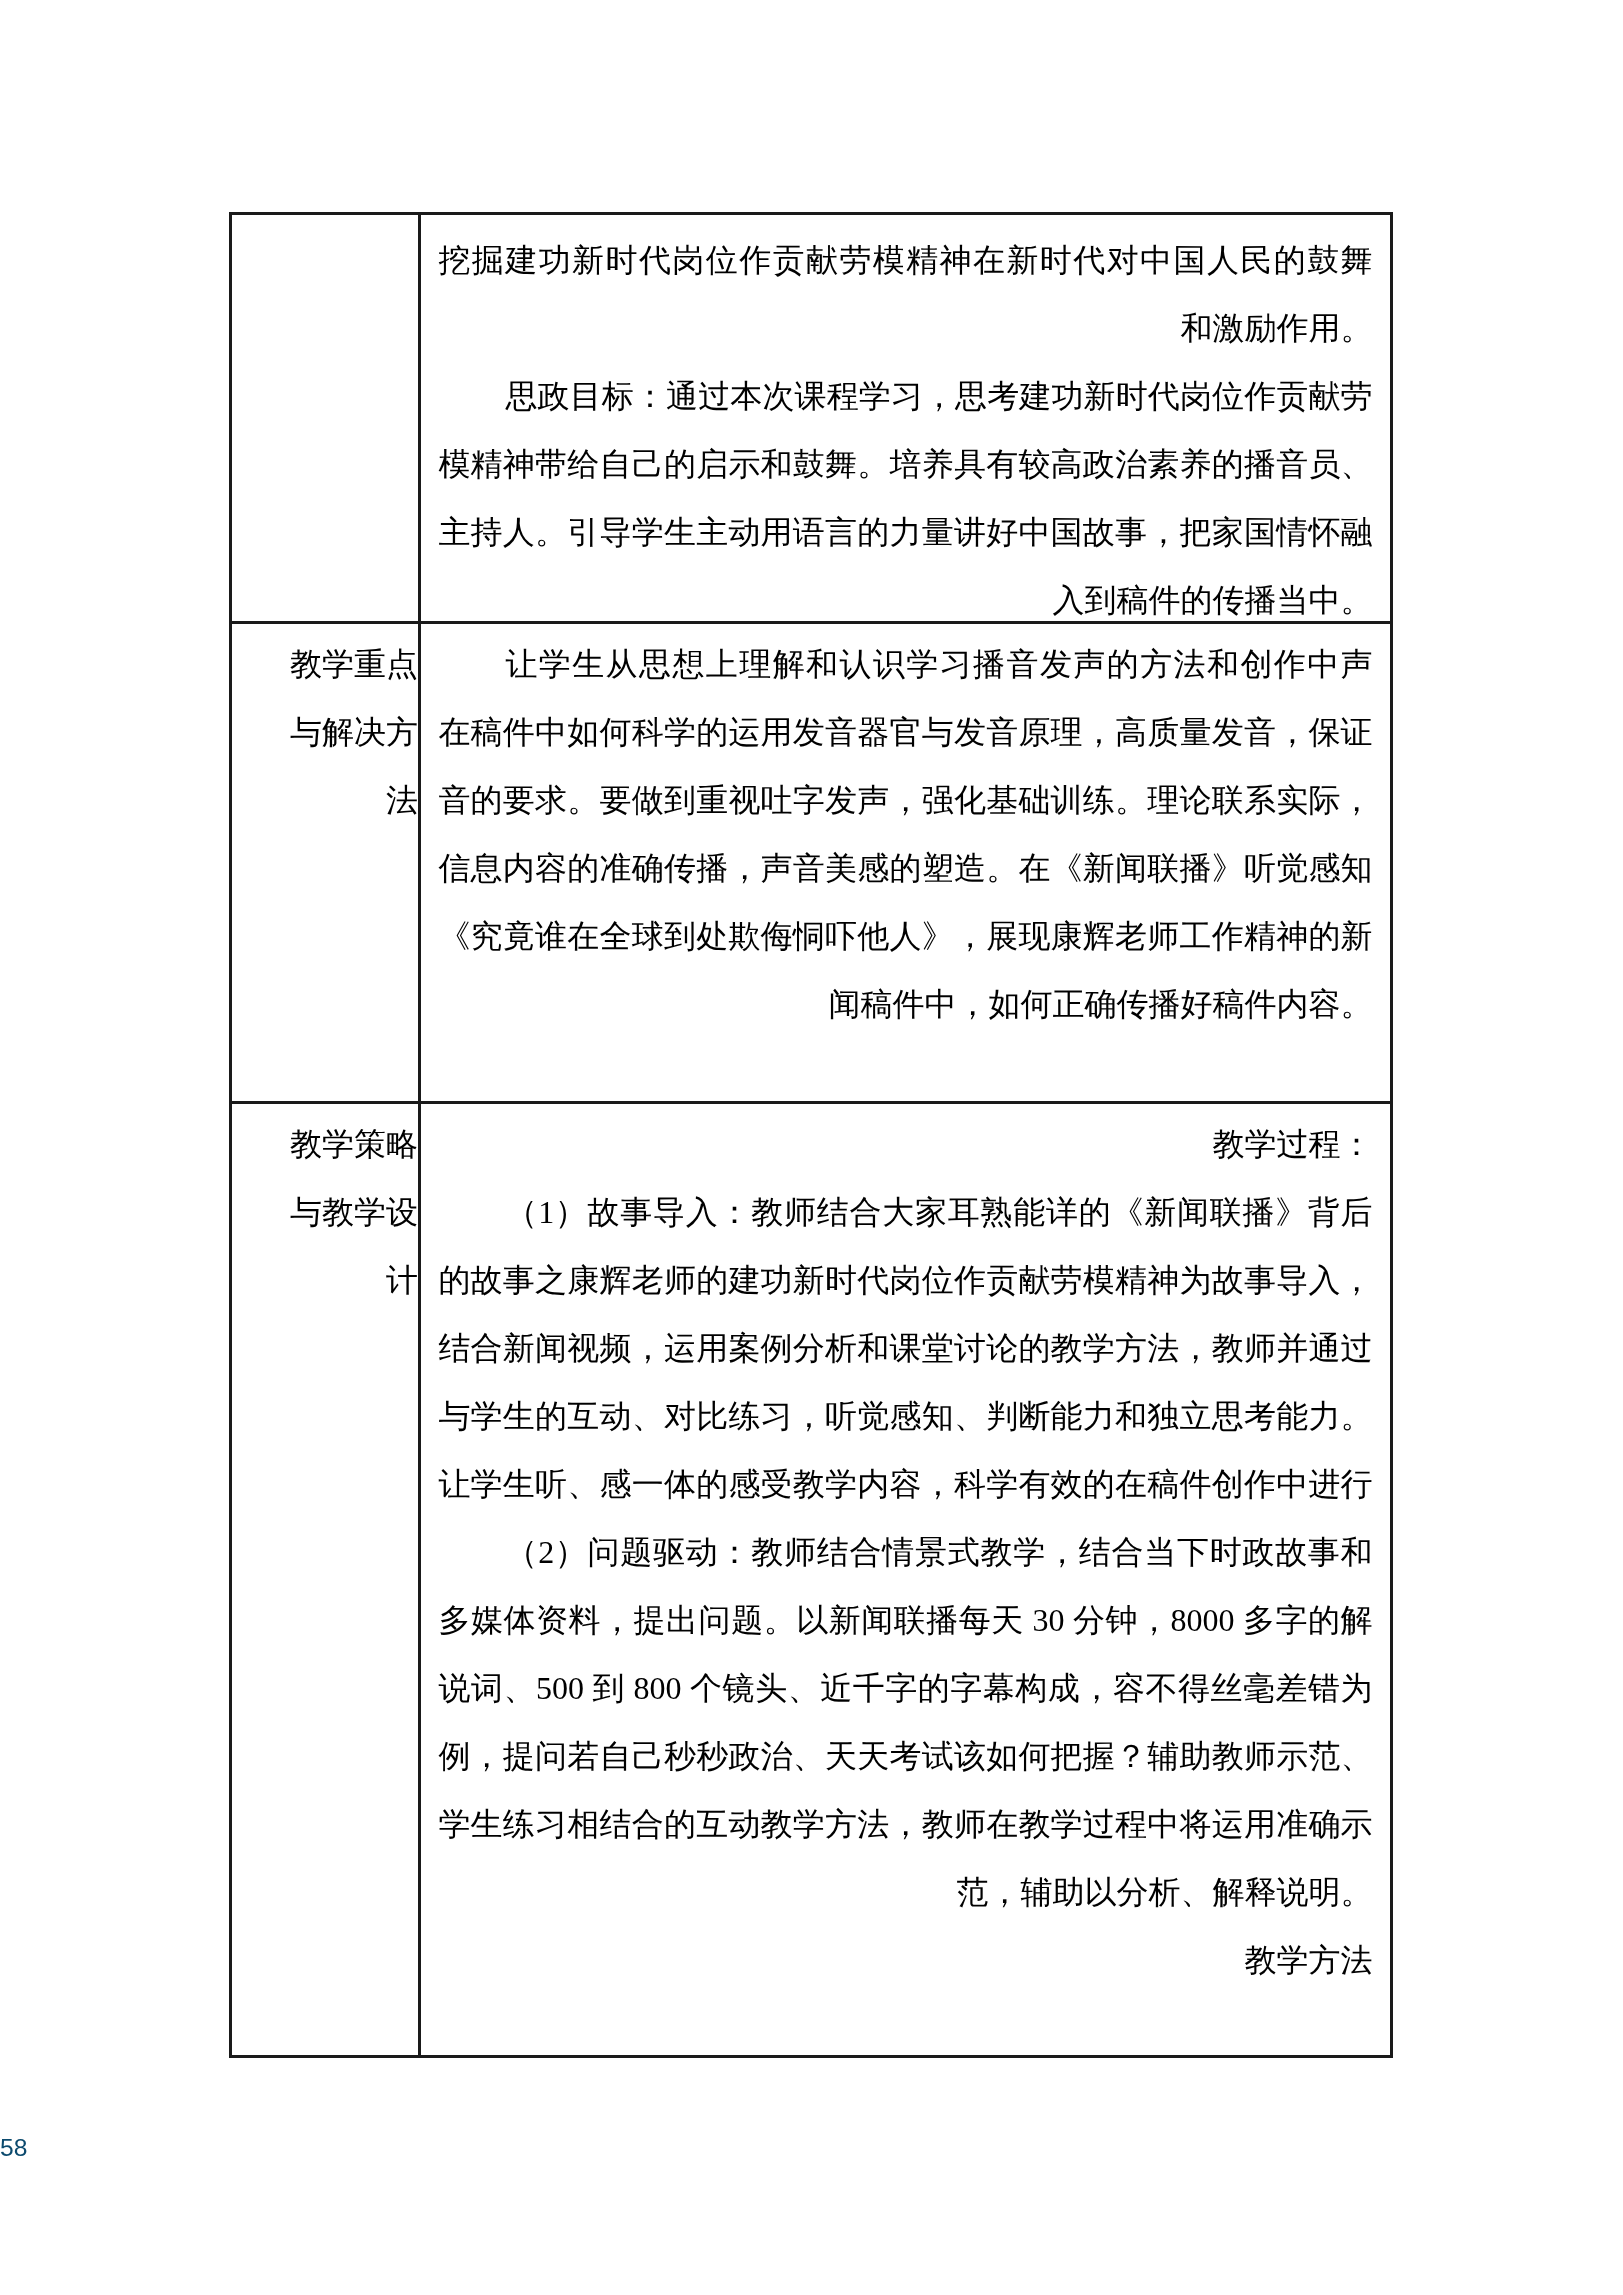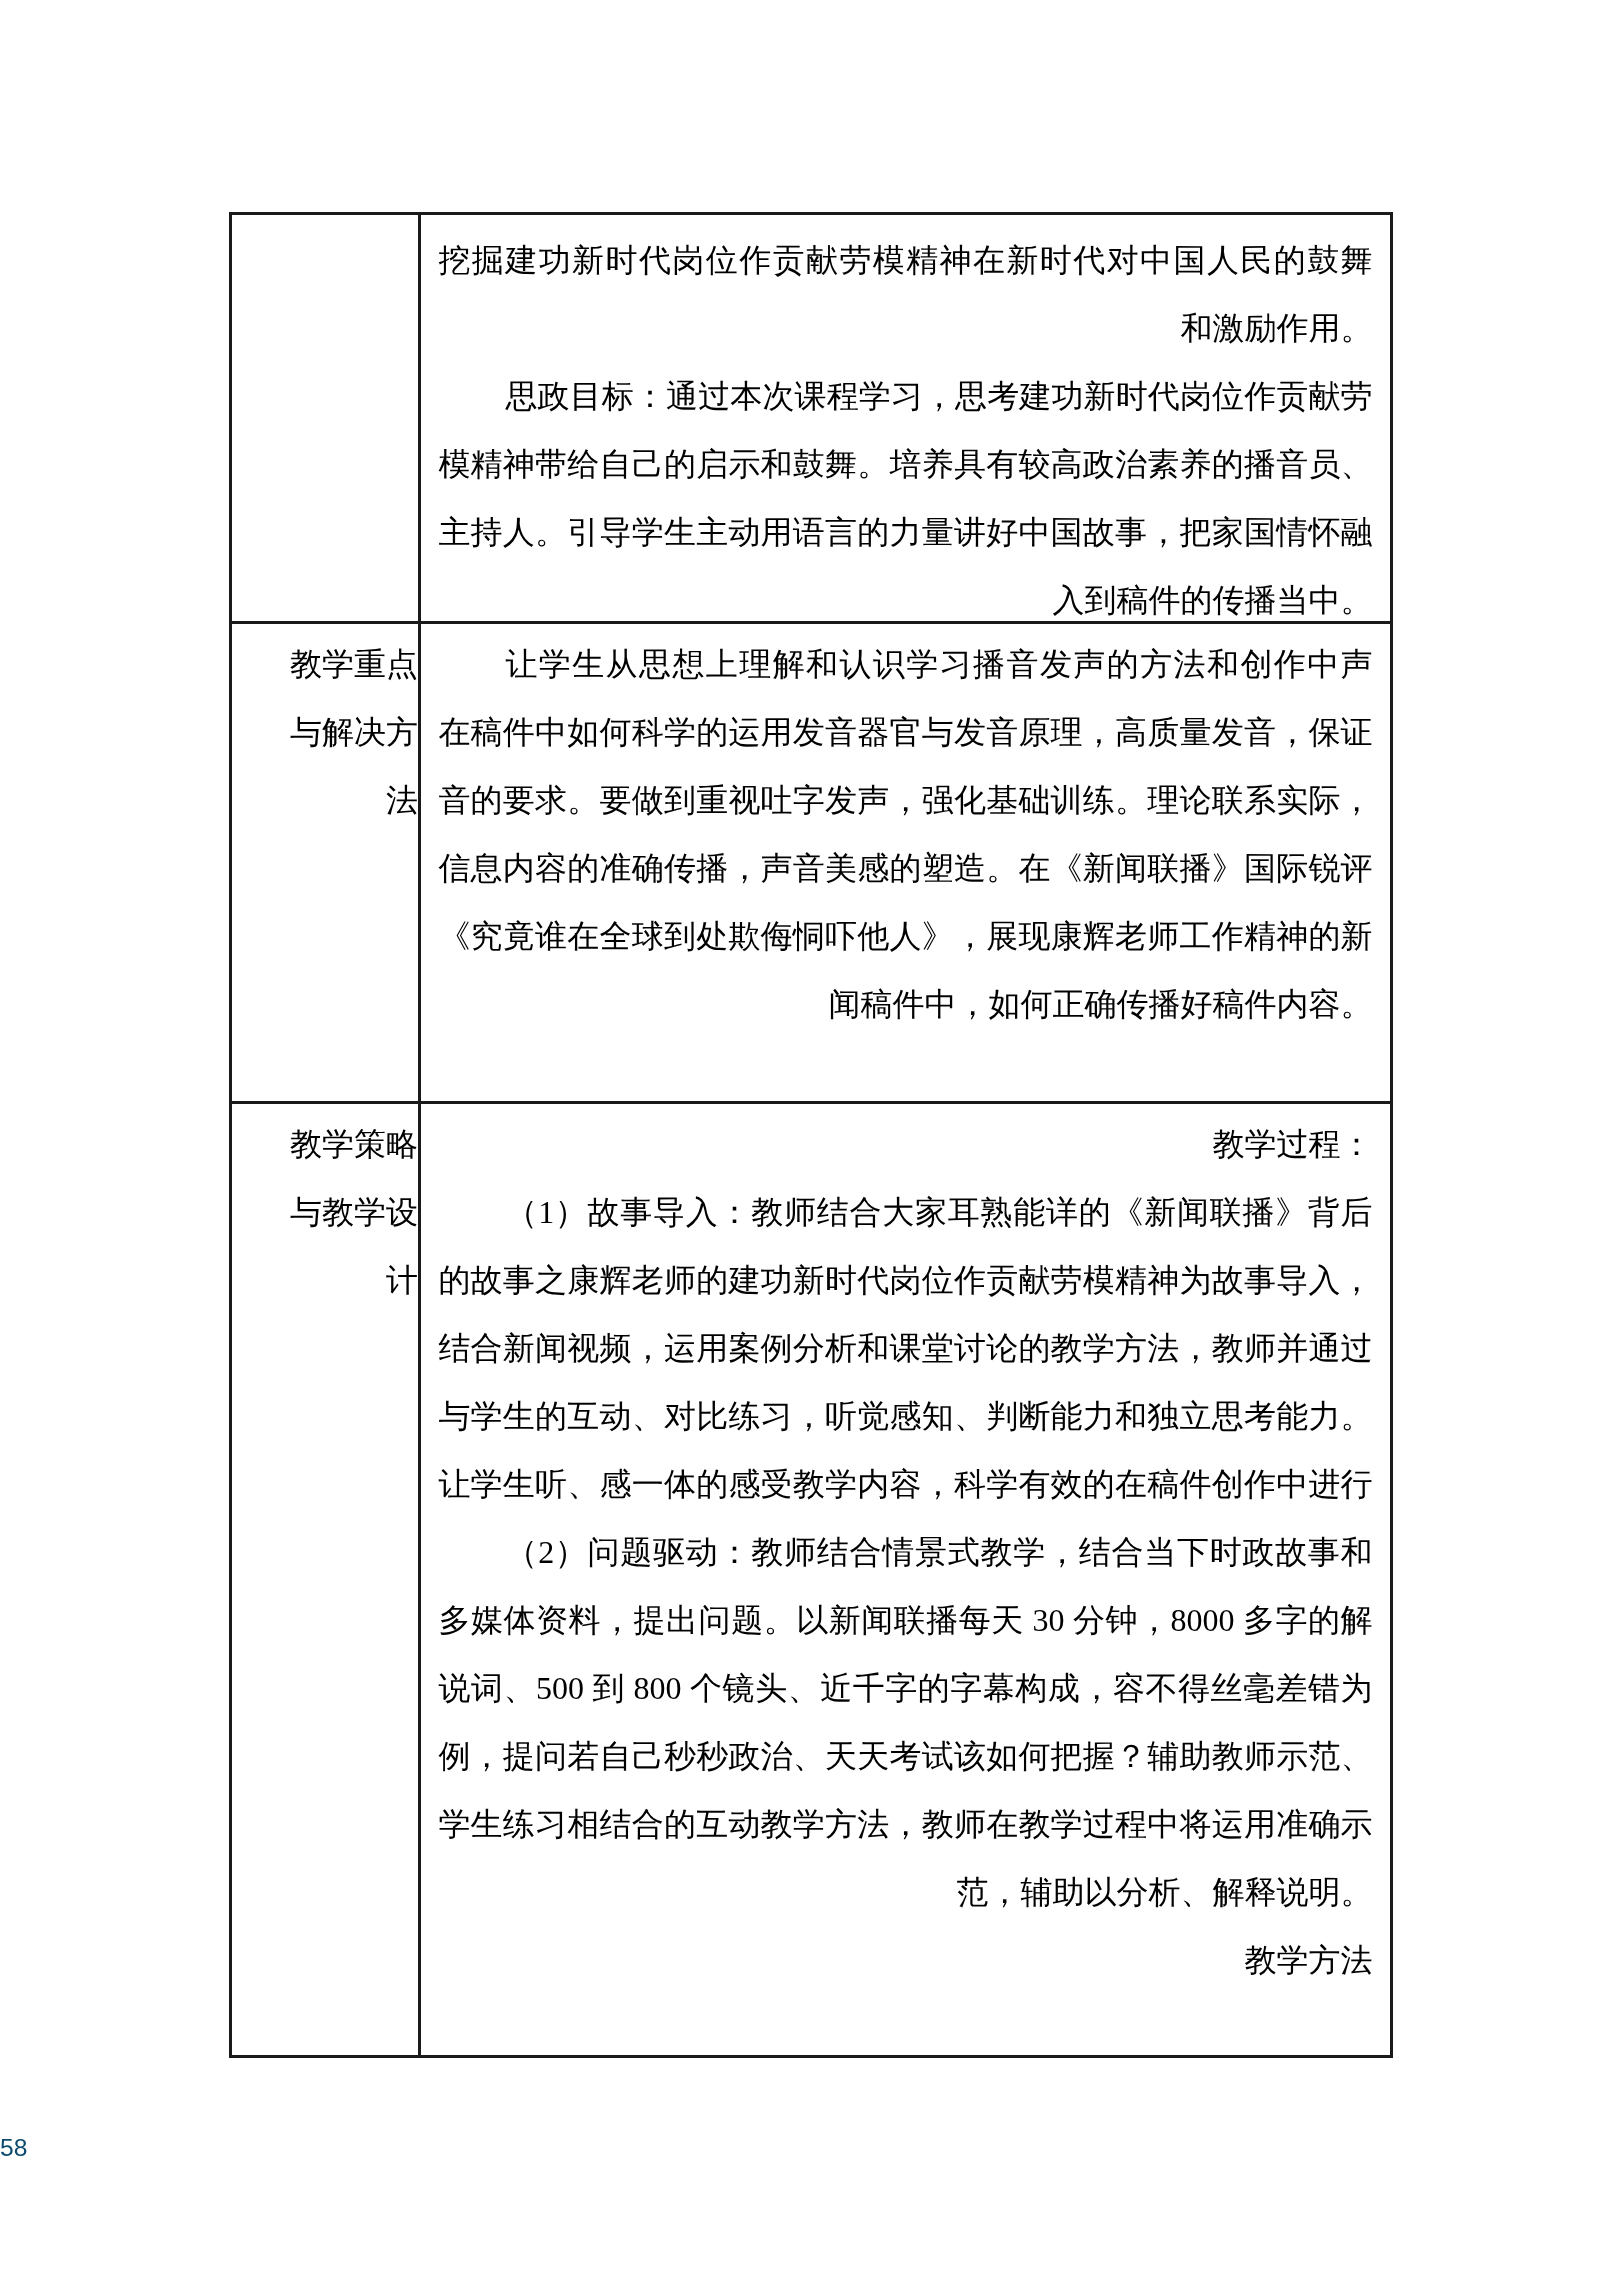--- a/index.html
+++ b/index.html
@@ -96,21 +96,21 @@
       <div class="t-row">
         <div class="cell head-cell">
           <div class="line">教学重点</div>
           <div class="line">与解决方</div>
           <div class="line">法</div>
         </div>
         <div class="cell body-cell">
           <div class="line indent just">让学生从思想上理解和认识学习播音发声的方法和创作中声</div>
           <div class="line just">在稿件中如何科学的运用发音器官与发音原理，高质量发音，保证</div>
           <div class="line just">音的要求。要做到重视吐字发声，强化基础训练。理论联系实际，</div>
-          <div class="line just">信息内容的准确传播，声音美感的塑造。在《新闻联播》国际锐评</div>
+          <div class="line just">信息内容的准确传播，声音美感的塑造。在《新闻联播》听觉感知</div>
           <div class="line just">《究竟谁在全球到处欺侮恫吓他人》，展现康辉老师工作精神的新</div>
           <div class="line">闻稿件中，如何正确传播好稿件内容。</div>
         </div>
       </div>
       <div class="t-row">
         <div class="cell head-cell">
           <div class="line">教学策略</div>
           <div class="line">与教学设</div>
           <div class="line">计</div>
         </div>

